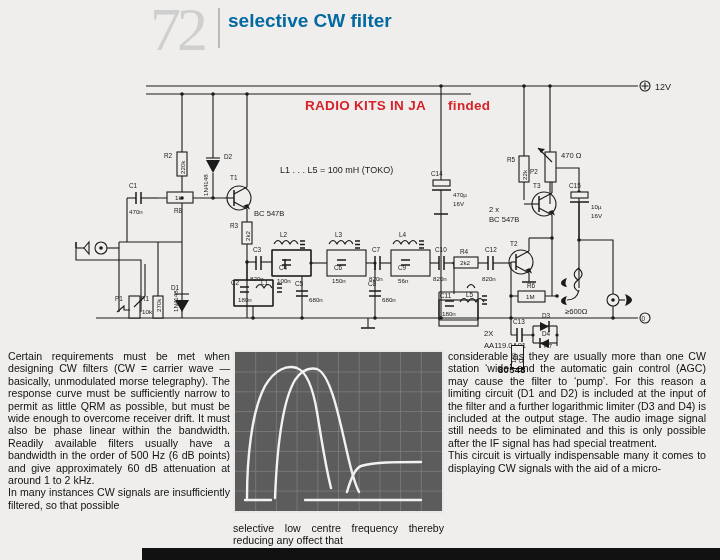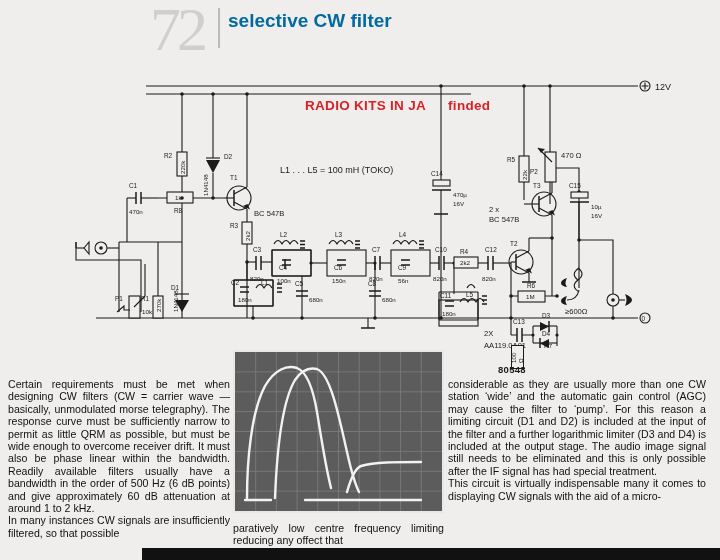--- a/index.html
+++ b/index.html
@@ -37,21 +37,20 @@
   #schematic svg{display:block;}
 
   
   #bottom{position:absolute;left:0;top:350px;width:720px;height:210px;}
   .col{
     position:absolute;top:0;
     font-size:10.6px;line-height:12.4px;
     text-align:justify;
     color:#111;
     font-family:"Liberation Sans", sans-serif;
-    margin-top:28px;
   }
   #col-left{left:8px;width:222px;}
   #col-right{left:448px;width:258px;}
   .col p{margin:0;}
   #scope-wrap{position:absolute;left:233px;top:0px;width:211px;height:163px;}
   #scope{
     width:211px;height:163px;background:#585858;
     position:relative;overflow:hidden;
     border:2px solid #e9e8e6;
     box-sizing:border-box;
@@ -441,21 +440,21 @@
           <path d="M40 146 C42 96 48 48 60 28 C66 19 74 15 82 17 C95 22 103 60 112 100 C116 118 120 132 124 140"></path>
         </g>
         <g stroke="#f2f2f2" stroke-width="2.4" fill="none" stroke-linecap="round">
           <path d="M10 148 H36"></path>
           <path d="M70 148 H186"></path>
           <path d="M112 140 C116 126 120 116 126 114 C140 110 160 110 186 110"></path>
         </g>
       </svg>
     </div>
   </div>
-  <div id="mid-caption">paratively low centre frequency limiting reducing any offect that</div>
+  <div id="mid-caption">selective low centre frequency thereby reducing any offect that</div>
 
   <div class="col" id="col-right">
     <p>considerable as they are usually more than one CW station ‘wide’ and the automatic gain control (AGC) may cause the filter to ‘pump’. For this reason a limiting circuit (D1 and D2) is included at the input of the filter and a further logarithmic limiter (D3 and D4) is included at the output stage. The audio image signal still needs to be eliminated and this is only possible after the IF signal has had special treatment.</p>
     <p>This circuit is virtually indispensable many it comes to displaying CW signals with the aid of a micro-</p>
   </div>
 </div>
 
 <div id="bottom-bar"></div>
 
 </body></html>

